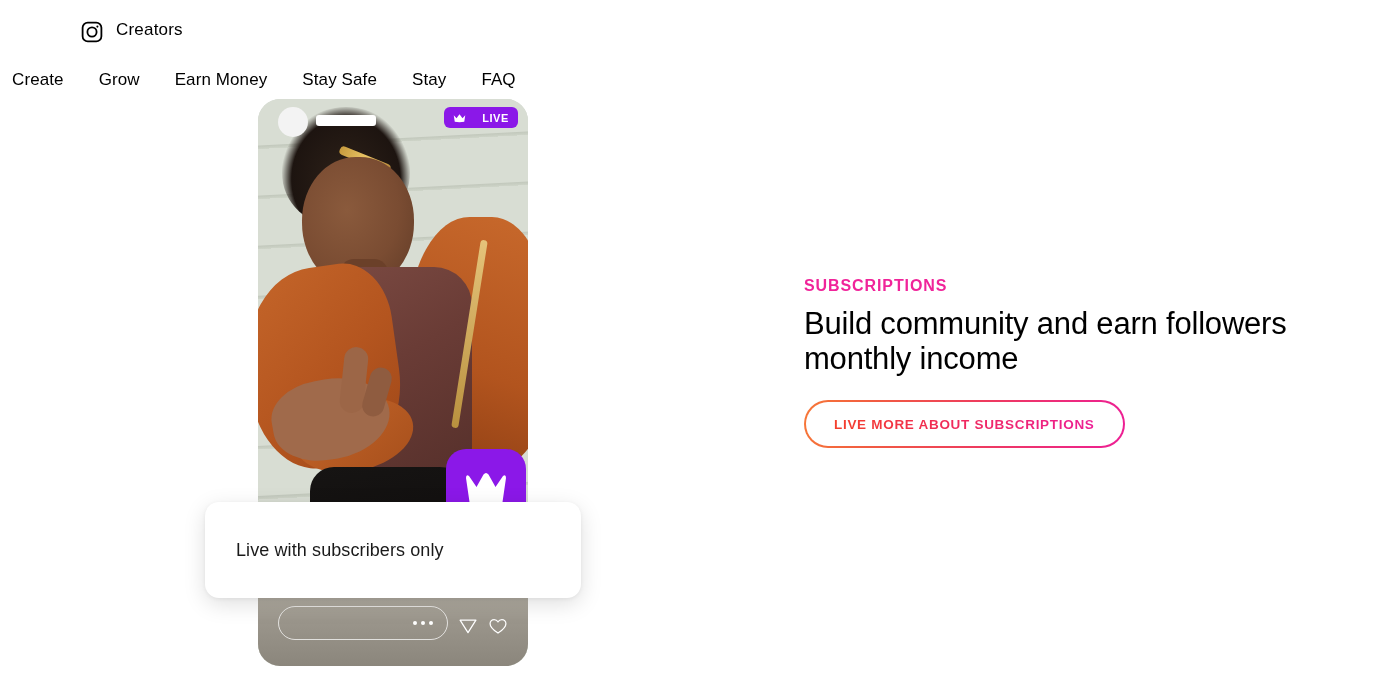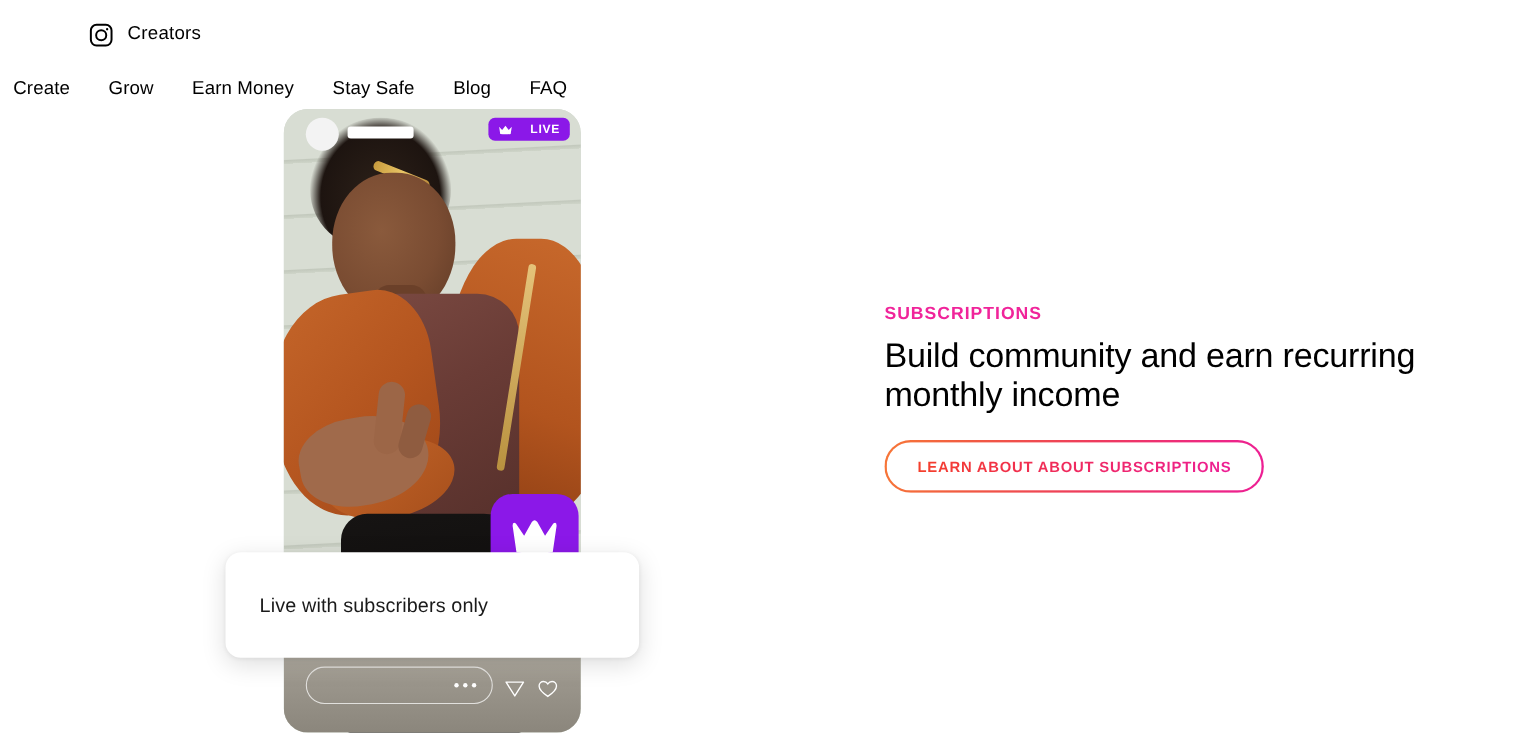--- a/index.html
+++ b/index.html
@@ -267,21 +267,21 @@
     </svg>
   </span>
   <span class="brand-label">Creators</span>
 </div>
 
 <nav class="nav">
   <span class="nav-item">Create</span>
   <span class="nav-item">Grow</span>
   <span class="nav-item">Earn Money</span>
   <span class="nav-item">Stay Safe</span>
-  <span class="nav-item">Blog</span>
+  <span class="nav-item">Stay</span>
   <span class="nav-item">FAQ</span>
 </nav>
 
 <div class="phone-wrap">
   <div class="phone">
 
     <div class="photo">
       <div class="subject-hair"></div>
       <div class="subject-hairclip"></div>
       <div class="jacket-r"></div>
@@ -341,17 +341,17 @@
 
   </div>
 </div>
 
 <div class="callout">
   <span class="callout-text">Live with subscribers only</span>
 </div>
 
 <div class="content">
   <div class="eyebrow">SUBSCRIPTIONS</div>
-  <h1 class="headline">Build community and earn recurring monthly income</h1>
+  <h1 class="headline">Build community and earn followers monthly income</h1>
   <div class="cta">
-    <span class="cta-label">LEARN ABOUT ABOUT SUBSCRIPTIONS</span>
+    <span class="cta-label">LIVE MORE ABOUT SUBSCRIPTIONS</span>
   </div>
 </div>
 
 </body></html>

